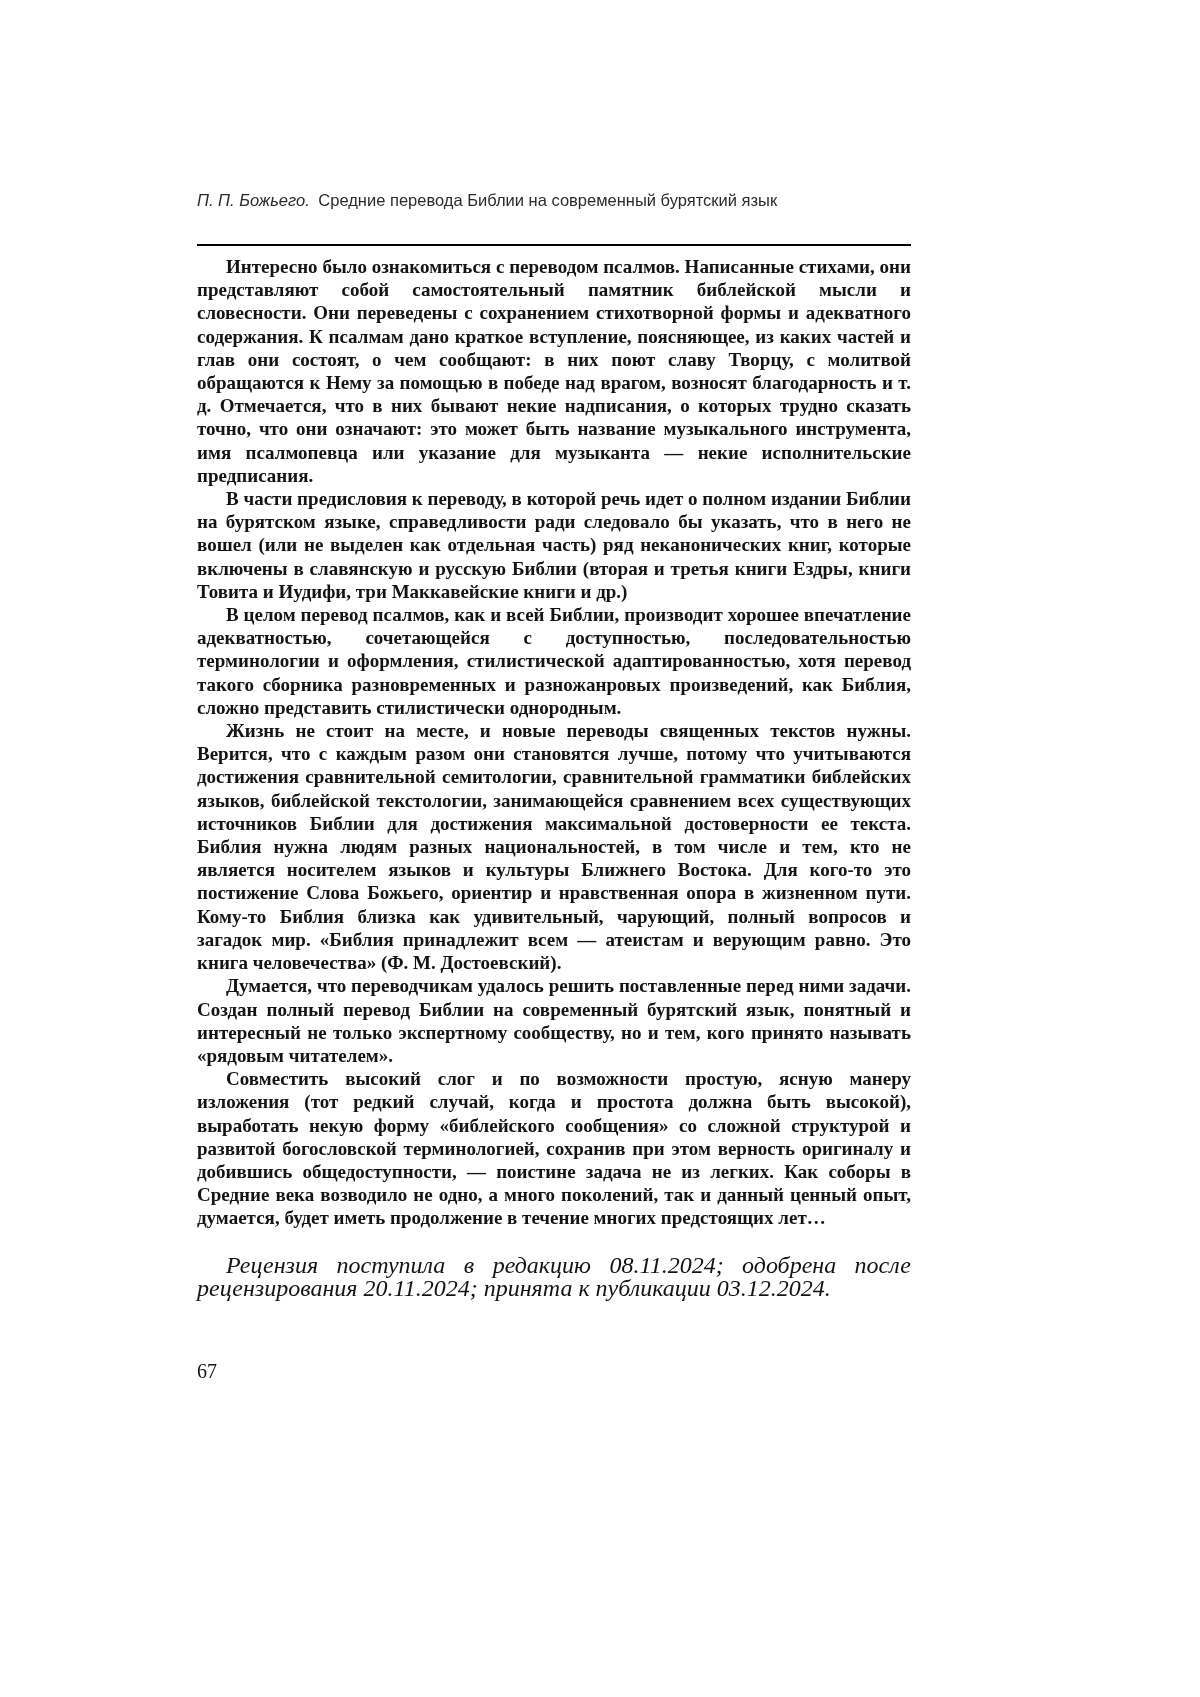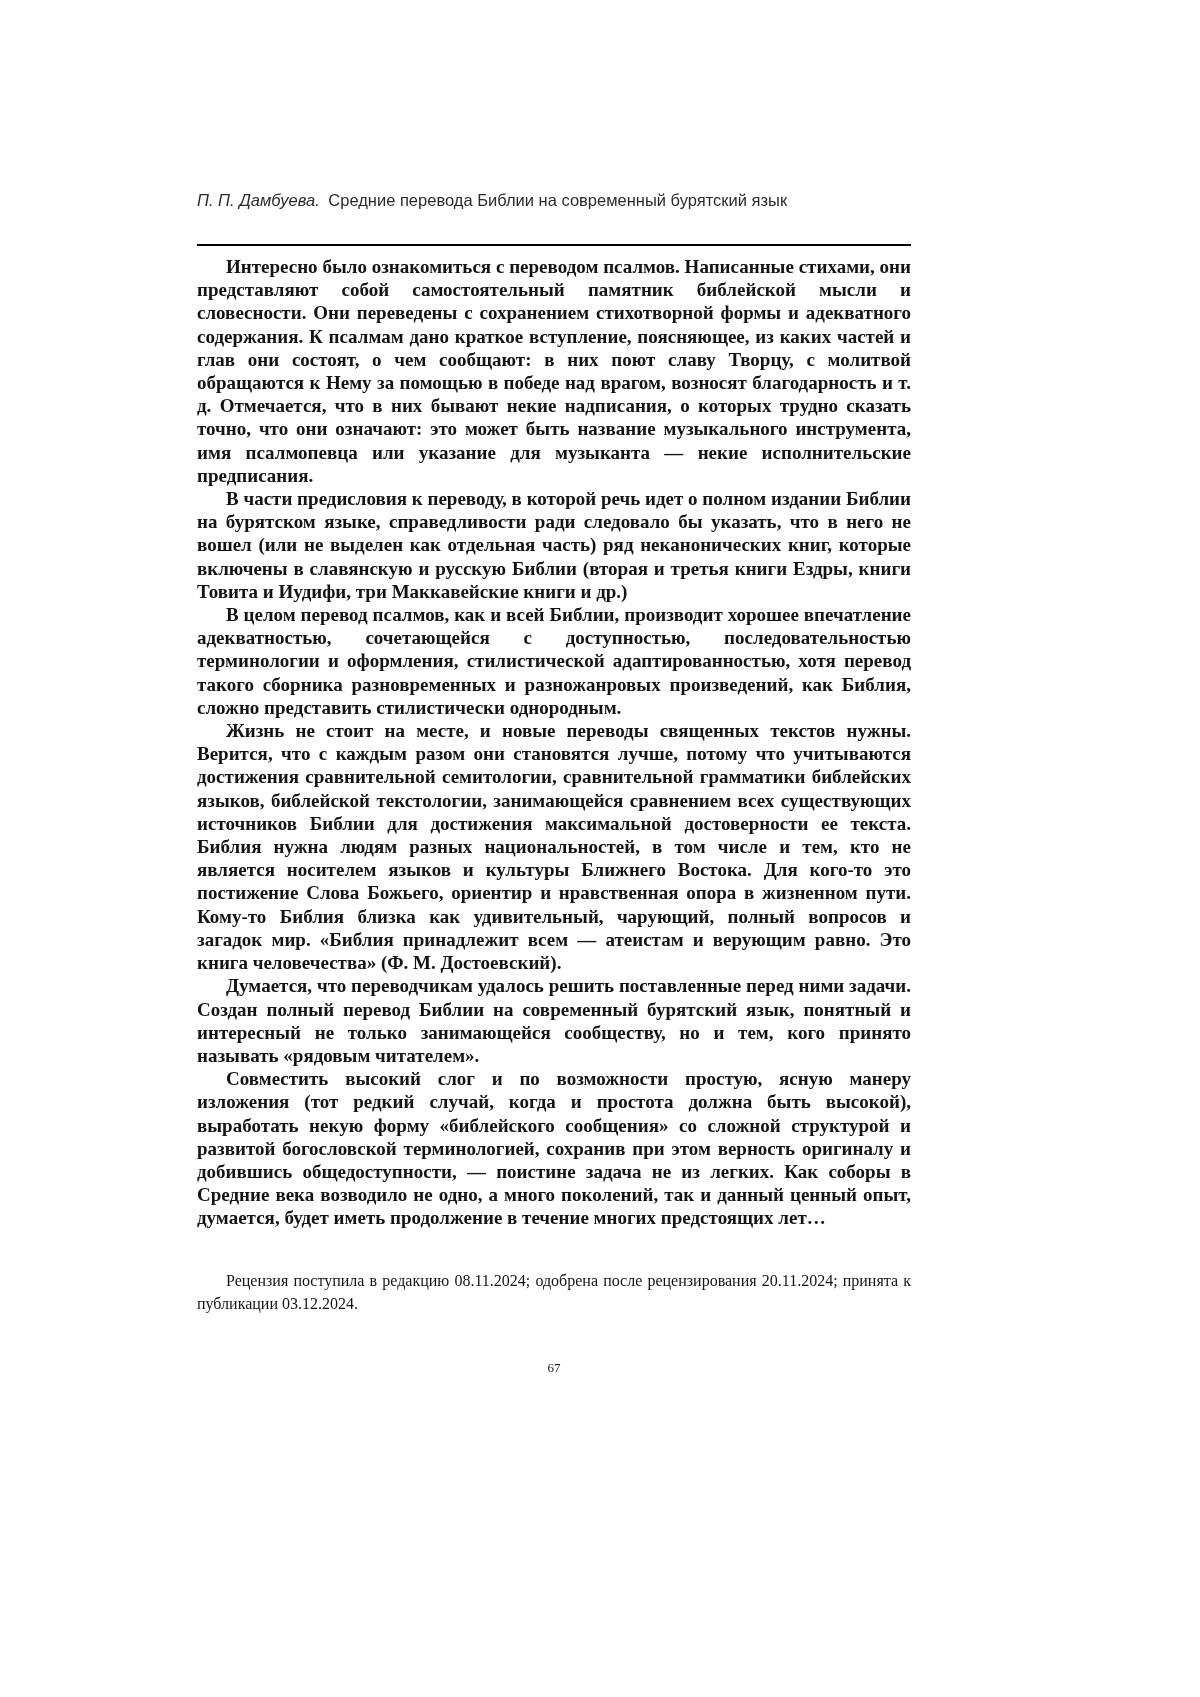--- a/index.html
+++ b/index.html
@@ -43,58 +43,59 @@
     text-align: justify;
     hyphens: auto;
     font-weight: bold;
     -webkit-hyphens: auto;
   }
   .article-body p {
     text-indent: 29px;
     margin: 0;
   }
   .reception-note {
-    margin-top: 39px;
-    font-size: 16px;
+    margin-top: 24px;
+    font-size: 24px;
     line-height: 23.2px;
+    font-style: italic;
     text-align: justify;
     text-indent: 29px;
     hyphens: auto;
     -webkit-hyphens: auto;
   }
   .page-number {
     position: absolute;
     left: 197px;
     top: 1360px;
     width: 714px;
-    text-align: center;
-    font-size: 13px;
+    text-align: left;
+    font-size: 20px;
     color: #141414;
     font-family: Liberation Serif, serif;
   }
 </style>
 </head>
 <body>
 
 <div class="page">
   <div class="content">
 
     <div class="running-header">
-      <span class="author">П. П. Дамбуева.</span>
+      <span class="author">П. П. Божьего.</span>
       <span class="title">Средние перевода Библии на современный бурятский язык</span>
     </div>
 
     <hr class="header-rule">
 
     <div class="article-body">
       <p>Интересно было ознакомиться с переводом псалмов. Написанные стихами, они представляют собой самостоятельный памятник библейской мысли и словесности. Они переведены с сохранением стихотворной формы и адекватного содержания. К псалмам дано краткое вступление, поясняющее, из каких частей и глав они состоят, о чем сообщают: в них поют славу Творцу, с молитвой обращаются к Нему за помощью в победе над врагом, возносят благодарность и т. д. Отмечается, что в них бывают некие надписания, о которых трудно сказать точно, что они означают: это может быть название музыкального инструмента, имя псалмопевца или указание для музыканта — некие исполнительские предписания.</p>
       <p>В части предисловия к переводу, в которой речь идет о полном издании Библии на бурятском языке, справедливости ради следовало бы указать, что в него не вошел (или не выделен как отдельная часть) ряд неканонических книг, которые включены в славянскую и русскую Библии (вторая и третья книги Ездры, книги Товита и Иудифи, три Маккавейские книги и др.)</p>
       <p>В целом перевод псалмов, как и всей Библии, производит хорошее впечатление адекватностью, сочетающейся с доступностью, последовательностью терминологии и оформления, стилистической адаптированностью, хотя перевод такого сборника разновременных и разножанровых произведений, как Библия, сложно представить стилистически однородным.</p>
       <p>Жизнь не стоит на месте, и новые переводы священных текстов нужны. Верится, что с каждым разом они становятся лучше, потому что учитываются достижения сравнительной семитологии, сравнительной грамматики библейских языков, библейской текстологии, занимающейся сравнением всех существующих источников Библии для достижения максимальной достоверности ее текста. Библия нужна людям разных национальностей, в том числе и тем, кто не является носителем языков и культуры Ближнего Востока. Для кого-то это постижение Слова Божьего, ориентир и нравственная опора в жизненном пути. Кому-то Библия близка как удивительный, чарующий, полный вопросов и загадок мир. «Библия принадлежит всем — атеистам и верующим равно. Это книга человечества» (Ф. М. Достоевский).</p>
-      <p>Думается, что переводчикам удалось решить поставленные перед ними задачи. Создан полный перевод Библии на современный бурятский язык, понятный и интересный не только занимающейся сообществу, но и тем, кого принято называть «рядовым читателем».</p>
+      <p>Думается, что переводчикам удалось решить поставленные перед ними задачи. Создан полный перевод Библии на современный бурятский язык, понятный и интересный не только экспертному сообществу, но и тем, кого принято называть «рядовым читателем».</p>
       <p>Совместить высокий слог и по возможности простую, ясную манеру изложения (тот редкий случай, когда и простота должна быть высокой), выработать некую форму «библейского сообщения» со сложной структурой и развитой богословской терминологией, сохранив при этом верность оригиналу и добившись общедоступности, — поистине задача не из легких. Как соборы в Средние века возводило не одно, а много поколений, так и данный ценный опыт, думается, будет иметь продолжение в течение многих предстоящих лет…</p>
     </div>
 
     <p class="reception-note">Рецензия поступила в редакцию 08.11.2024; одобрена после рецензирования 20.11.2024; принята к публикации 03.12.2024.</p>
 
   </div>
 
   <div class="page-number">67</div>
 </div>
 

